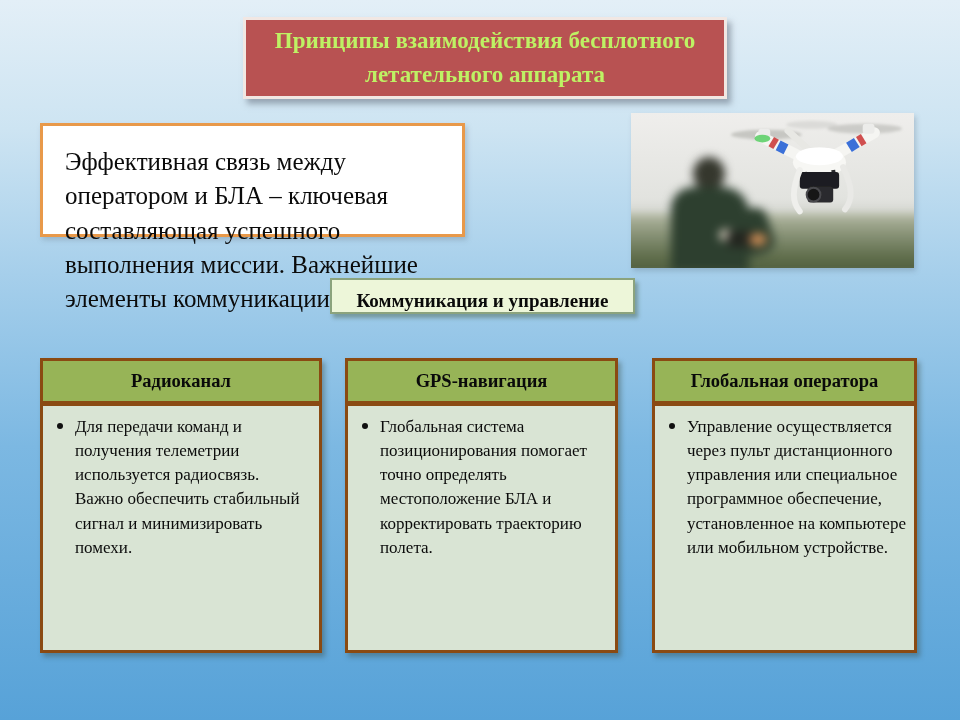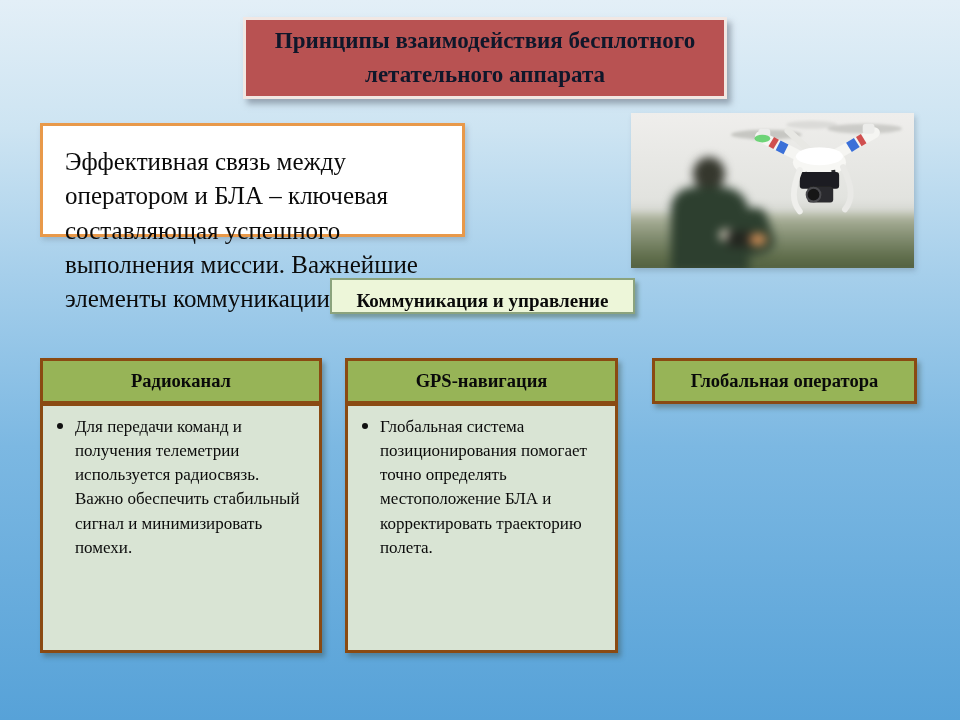--- a/index.html
+++ b/index.html
@@ -19,21 +19,21 @@
   .title-box{
     position:absolute;left:243px;top:17px;width:478px;height:76px;
     background:var(--title-bg,#b85252);
     border:3px solid #f1e7e3;
     box-shadow:4px 5px 6px rgba(90,100,115,.5);
     display:flex;align-items:center;justify-content:center;
     text-align:center;
   }
   .title-box h1{
     margin:0;padding:0 10px;
-    font-size:23px;line-height:1.5;font-weight:bold;color:#0f172a;
+    font-size:23px;line-height:1.5;font-weight:bold;color:#bef264;
   }
   
   .intro-box{
     position:absolute;left:40px;top:123px;width:425px;height:114px;
     background:#ffffff;
     border:3px solid var(--box-border-orange,#e8994a);
     box-shadow:2px 3px 5px rgba(110,125,140,.35);
     box-sizing:border-box;
   }
   .intro-box p{
@@ -194,15 +194,21 @@
         <span class="bullet-dot"></span>
         <span class="bullet-text">Глобальная система позиционирования помогает точно определять местоположение БЛА и корректировать траекторию полета.</span>
       </div>
     </div>
   </div>
 
   <div class="col col-3">
     <div class="col-header">
       <h3>Глобальная оператора</h3>
     </div>
+    <div class="col-body">
+      <div class="bullet-item">
+        <span class="bullet-dot"></span>
+        <span class="bullet-text">Управление осуществляется через пульт дистанционного управления или специальное программное обеспечение, установленное на компьютере или мобильном устройстве.</span>
+      </div>
+    </div>
   </div>
 
 </div>
 
 </body></html>

